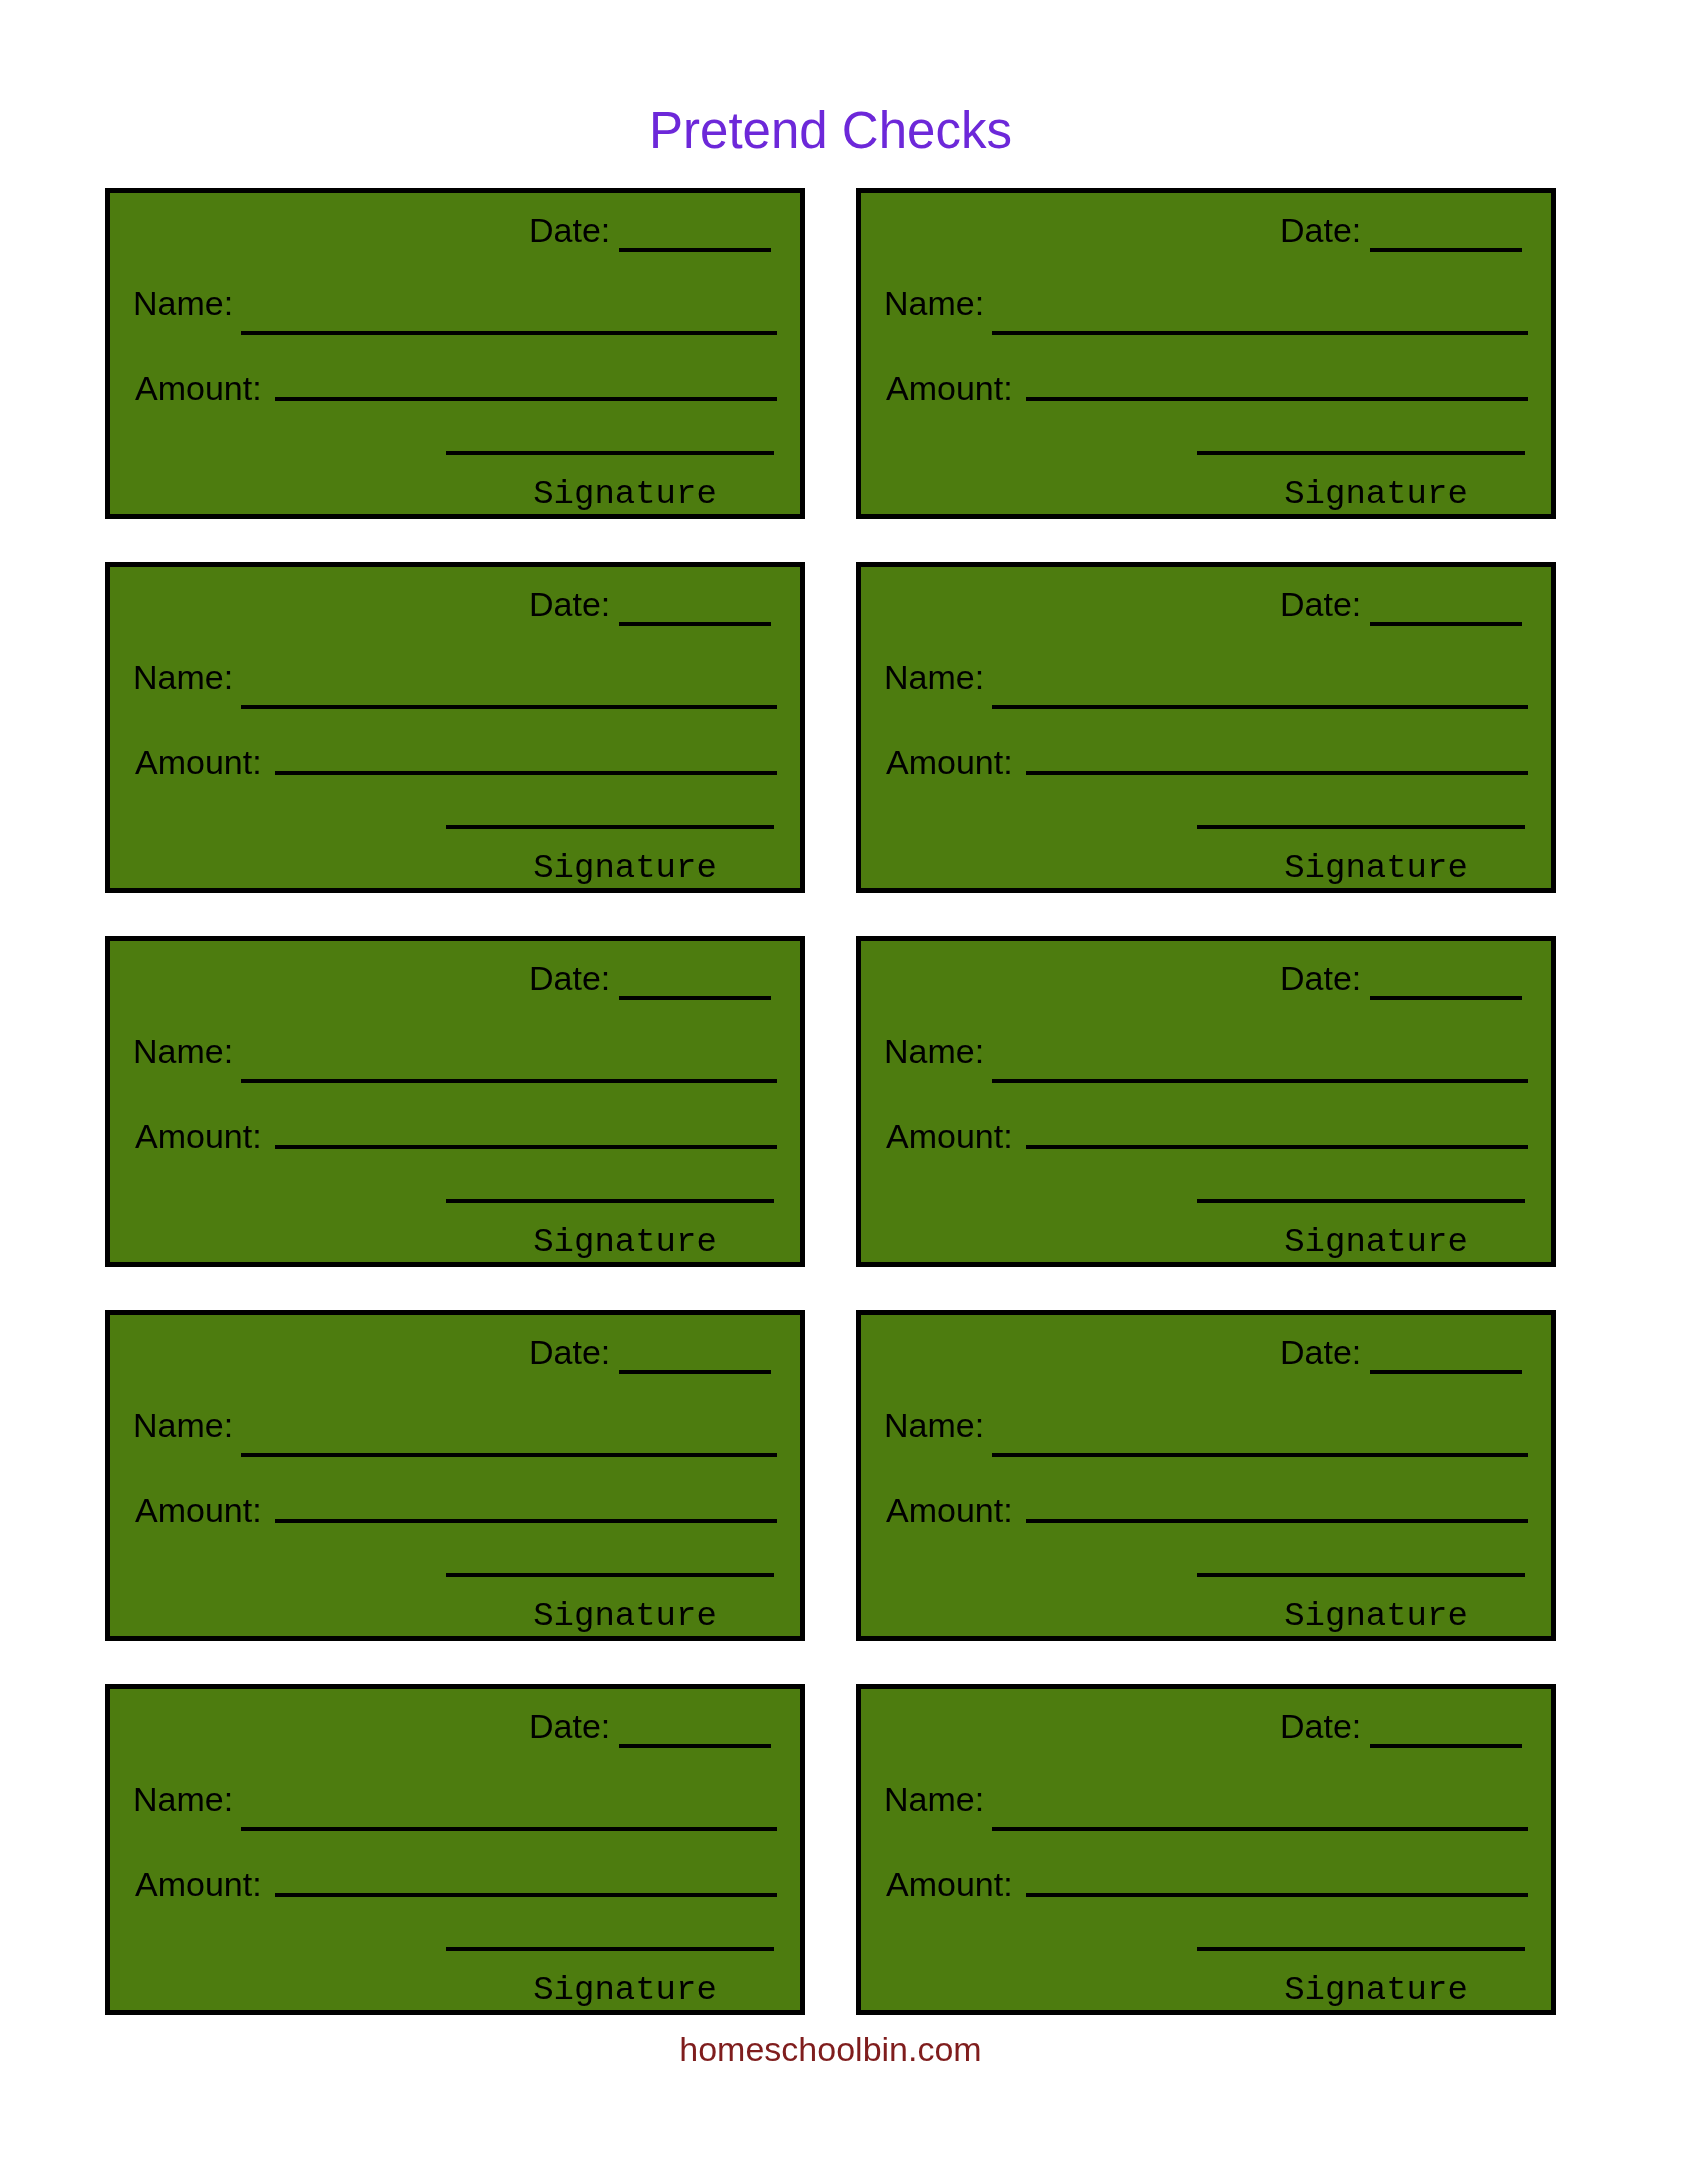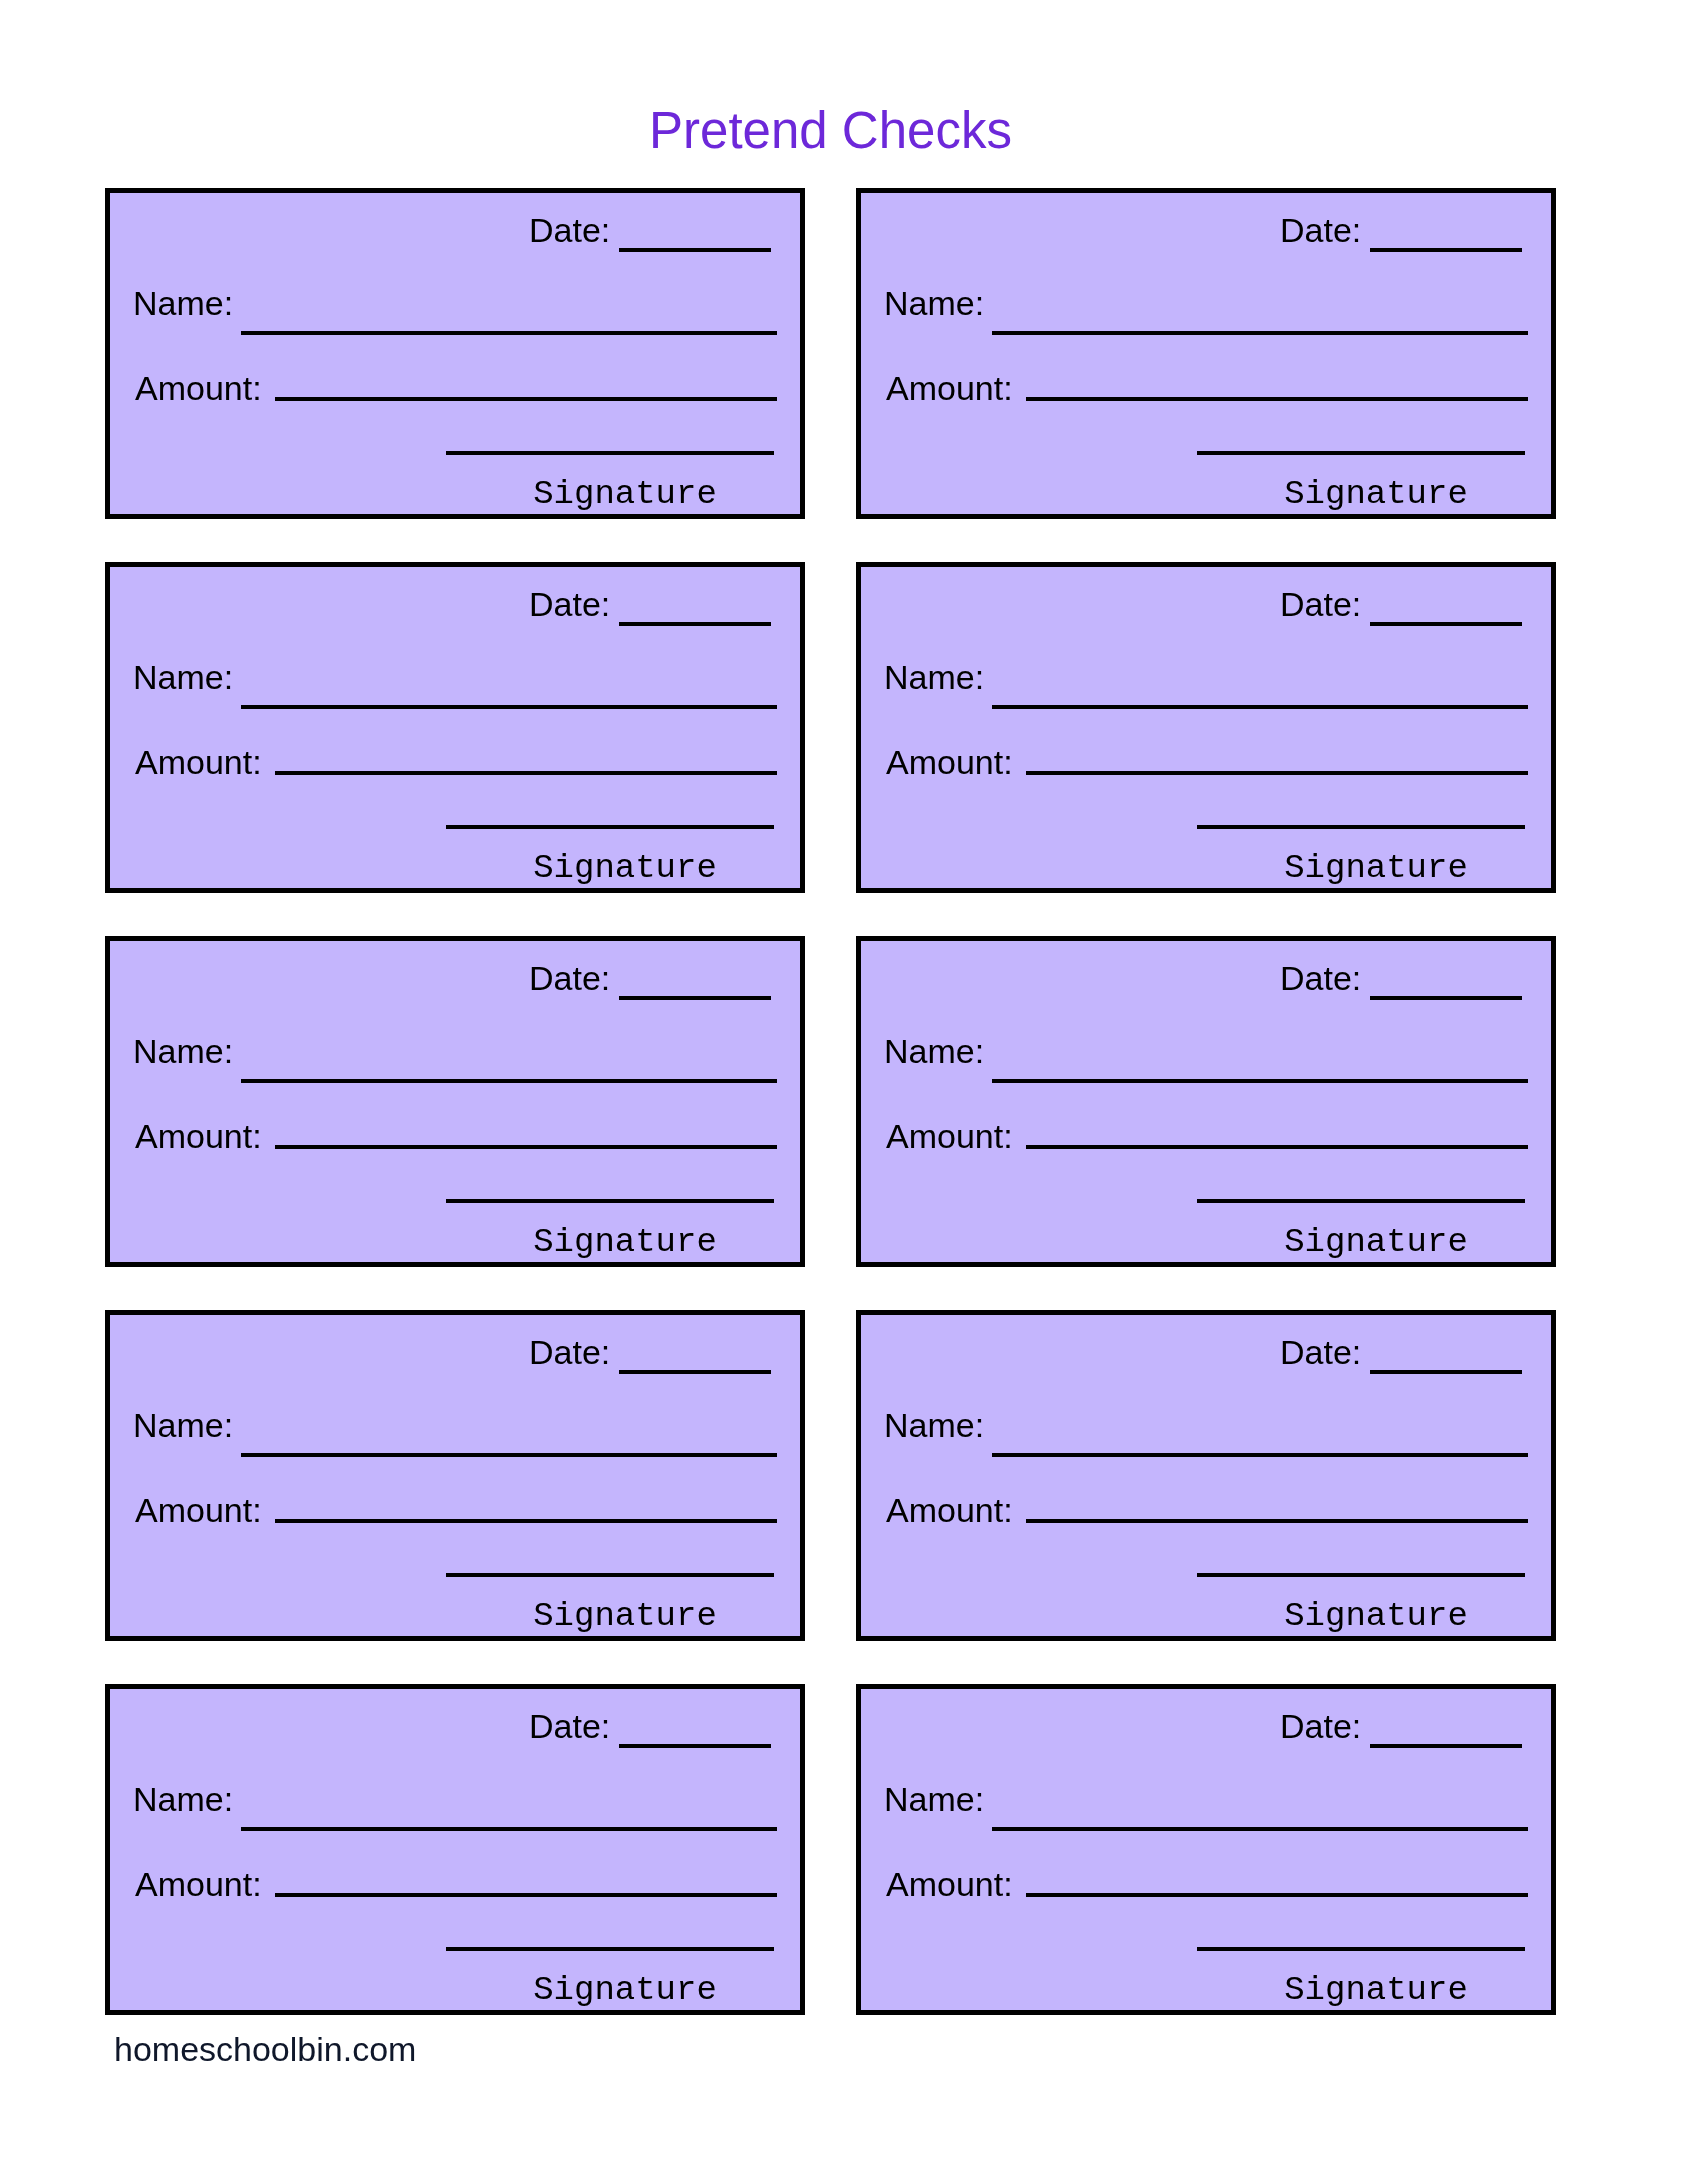--- a/index.html
+++ b/index.html
@@ -37,21 +37,21 @@
     grid-template-columns: 700px 700px;
     column-gap: 51px;
     grid-auto-rows: 331px;
     row-gap: 43px;
   }
 
   .check {
     position: relative;
     box-sizing: border-box;
     border: 5.1px solid #000000;
-    background: #c4b5fd;
+    background: #4d7c0f;
   }
 
   .check .label {
     position: absolute;
     font-size: 34px;
     line-height: 34px;
     white-space: nowrap;
     color: #000000;
   }
 
@@ -65,26 +65,27 @@
   .check .date-line    { left: 509px; top: 55px;  width: 152px; }
   .check .name-label   { left: 23px;  top: 93px; }
   .check .name-line    { left: 131px; top: 138px; width: 536px; }
   .check .amount-label { left: 25px;  top: 178px; }
   .check .amount-line  { left: 165px; top: 204px; width: 502px; }
   .check .sig-line     { left: 336px; top: 258px; width: 328px; }
   .check .sig-label    { left: 336px; top: 284px; width: 358px; text-align: center; font-family: Liberation Mono, monospace; }
 
   .page-footer {
     position: absolute;
-    left: 114px;
+    left: 105px;
     top: 2032px;
     width: 1451px;
+    text-align: center;
     font-size: 34px;
     line-height: 34px;
-    color: #0f172a;
+    color: #7f1d1d;
     white-space: nowrap;
   }
 </style>
 </head>
 <body>
 
 <div class="page-title">Pretend Checks</div>
 
 <div class="checks-grid">
   <div class="check">

